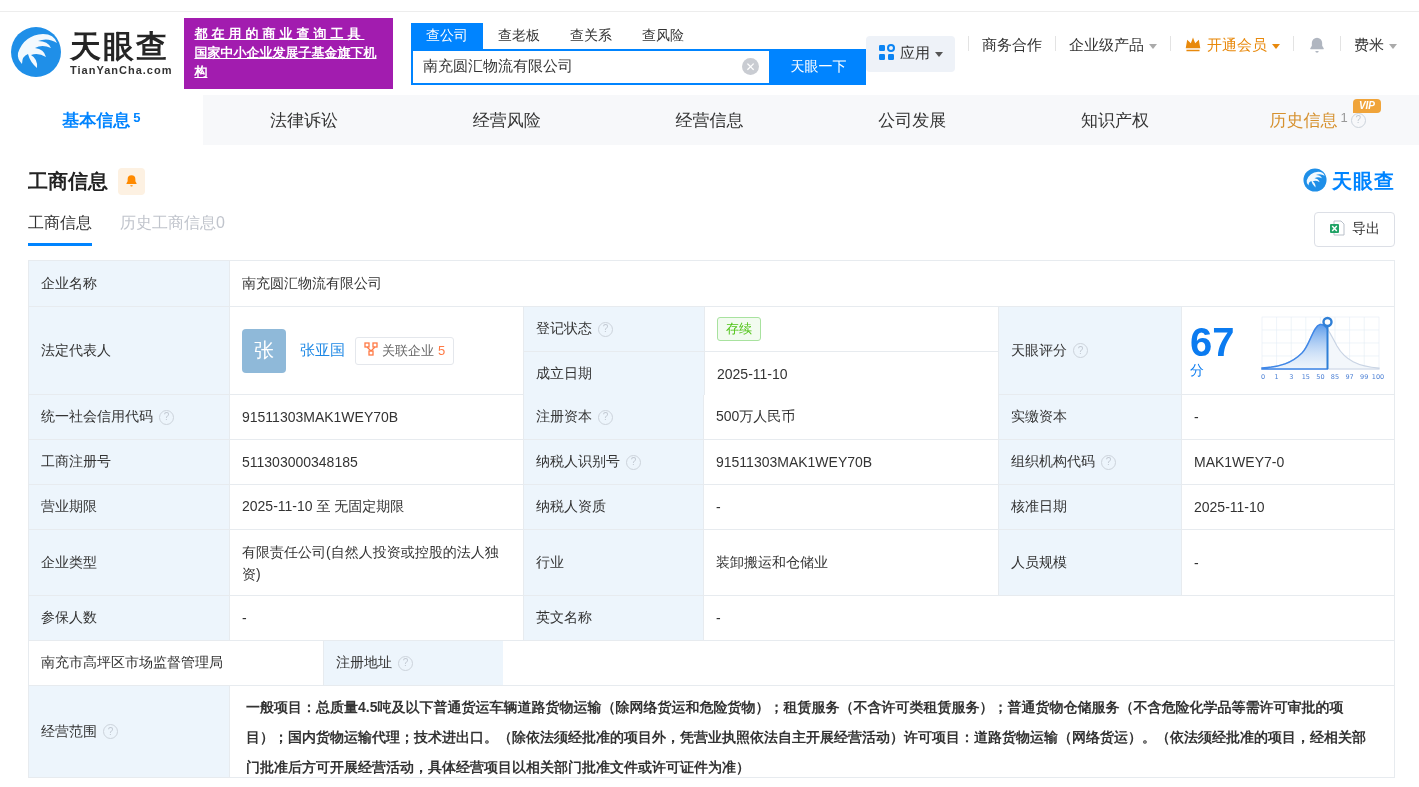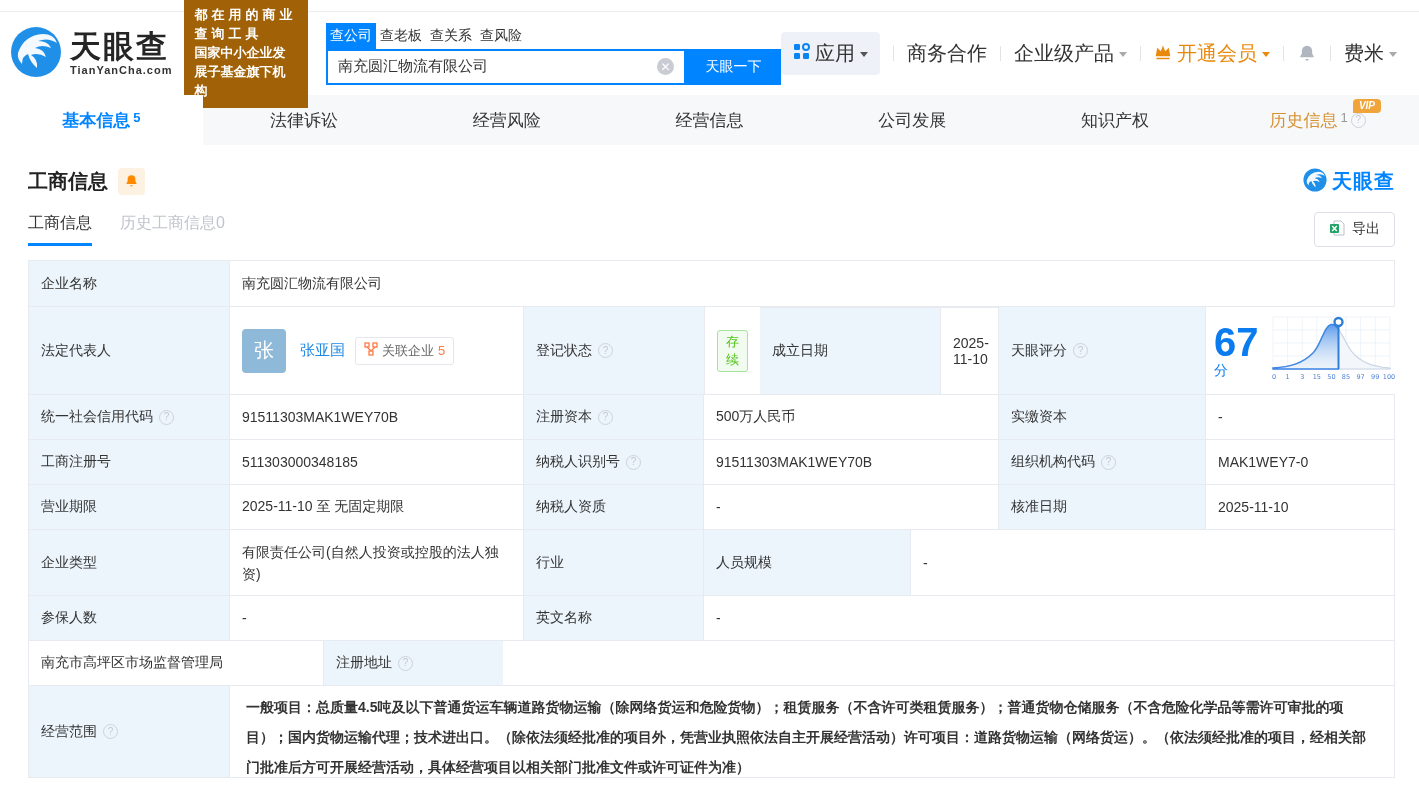--- a/index.html
+++ b/index.html
@@ -10,35 +10,35 @@
     color:#333; font-size:14px;
   }
   .topline { height:12px; border-bottom:1px solid #ededed; }
 
   
   .header { height:83px; display:flex; align-items:center; padding:0 22px 0 10px; background:#fff; }
   .logo { display:flex; align-items:center; gap:8px; cursor:pointer; }
   .logo-txt { display:flex; flex-direction:column; line-height:1; }
   .logo-title { font-size:31px; font-weight:bold; color:#252525; letter-spacing:2px; }
   .logo-sub { font-size:11px; font-weight:bold; color:#333; letter-spacing:1px; margin-top:3px; }
-  .slogan { margin-left:12px; background:#a16207; color:#fff; padding:7px 10px; line-height:1.45; }
+  .slogan { margin-left:12px; background:#a21caf; color:#fff; padding:7px 10px; line-height:1.45;text-decoration:underline; }
   .slogan div { font-size:13px; font-weight:bold; }
   .slogan .l1 { letter-spacing:4px; }
   .search-wrap { margin-left:18px; width:455px; }
   .search-tabs { display:flex; align-items:flex-end; height:26px; }
-  .search-tab { font-size:14px; color:#333; padding:4px 4px; cursor:pointer; }
+  .search-tab { font-size:14px; color:#333; padding:4px 15px; cursor:pointer; }
   .search-tab.active { background:#0084ff; color:#fff; }
   .search-row { display:flex; }
   .search-box { display:flex; align-items:center; width:360px; height:36px; border:2px solid #0084ff; background:#fff; }
   .search-input { flex:1; border:none; outline:none; font-size:15px; color:#333; padding:0 10px; font-family:inherit; }
   .clear-ic { width:17px; height:17px; border-radius:50%; background:#c9ccd2; color:#fff; font-size:12px;
               display:flex; align-items:center; justify-content:center; margin-right:10px; cursor:pointer; line-height:1; }
   .search-btn { width:95px; height:36px; background:#0084ff; color:#ffffff; font-size:14px; border:none;
                 cursor:pointer; font-family:inherit; }
-  .hnav { margin-left:auto; display:flex; align-items:center; font-size:20px; color:#333; }
+  .hnav { margin-left:auto; display:flex; align-items:flex-start; font-size:15px; color:#333; }
   .hnav .sep { width:1px; height:15px; background:#e3e3e3; margin:0 13px; }
   .navitem { display:flex; align-items:center; gap:5px; cursor:pointer; white-space:nowrap; }
   .apps-pill { background:#eef2f8; border-radius:4px; padding:8px 12px; }
   .caret { width:0; height:0; border-left:4px solid transparent; border-right:4px solid transparent;
            border-top:5px solid #555; margin-top:2px; }
   .caret.gray { border-top-color:#aaa; }
   .caret.orange { border-top-color:#e8890c; }
   .vip-nav { color:#e8890c; }
   .bell-gray svg { display:block; }
 
@@ -75,24 +75,24 @@
   .trow { display:flex; border-top:1px solid #e7ebef; }
   .trow:first-child { border-top:none; }
   .cell { border-left:1px solid #e7ebef; display:flex; align-items:center; padding:8px 12px; min-height:44px; }
   .cell:first-child { border-left:none; }
   .lbl { background:#edf5fc; color:#333; gap:6px; }
   .val { background:#fff; color:#333; }
   .c1 { width:200px; flex:none; }
   .c2 { width:294px; flex:none; }
   .c3 { width:180px; flex:none; }
   .c4 { width:295px; flex:none; }
-  .c5 { width:207px; flex:none; }
+  .c5 { width:183px; flex:none; }
   .grow { flex:1; }
   .h45 { height:45px; }
-  .mid-col { width:475px; flex:none; display:flex; border-left:1px solid #e7ebef; }
+  .mid-col { width:475px; flex:none; display:flex; flex-direction:column; border-left:1px solid #e7ebef; }
   .mid-sub { display:flex; flex:1; }
   .mid-sub + .mid-sub { border-top:1px solid #e7ebef; }
   .mid-sub .cell:first-child { border-left:none; }
   .status-badge { color:#52c41a; border:1px solid #a8e29f; background:#f2fbf0; border-radius:3px;
                   padding:2px 8px; font-size:13px; }
   .avatar { width:44px; height:44px; border-radius:4px; background:#8fb9d9; color:#fff; font-size:20px;
             display:flex; align-items:center; justify-content:center; cursor:pointer; flex:none; }
   .link { color:#1e88e5; cursor:pointer; text-decoration:none; }
   .legal-name { font-size:15px; margin:0 10px 0 14px; }
   .rel-badge { display:flex; align-items:center; gap:4px; border:1px solid #e4e7ec; border-radius:3px;
@@ -381,20 +381,21 @@
     <div class="cell lbl c5">核准日期</div>
     <div class="cell val grow">2025-11-10</div>
   </div>
 
   <div class="trow" style="height:66px;">
     <div class="cell lbl c1">企业类型</div>
     <div class="cell val c2">
       <span class="wrap2" style="padding-top:0;">有限责任公司(自然人投资或控股的法人独资)</span>
     </div>
     <div class="cell lbl c3">行业</div>
+    <div class="cell val c4">装卸搬运和仓储业</div>
     <div class="cell lbl c5">人员规模</div>
     <div class="cell val grow">-</div>
   </div>
 
   <div class="trow h45">
     <div class="cell lbl c1">参保人数</div>
     <div class="cell val c2">-</div>
     <div class="cell lbl c3">英文名称</div>
     <div class="cell val grow">-</div>
   </div>

